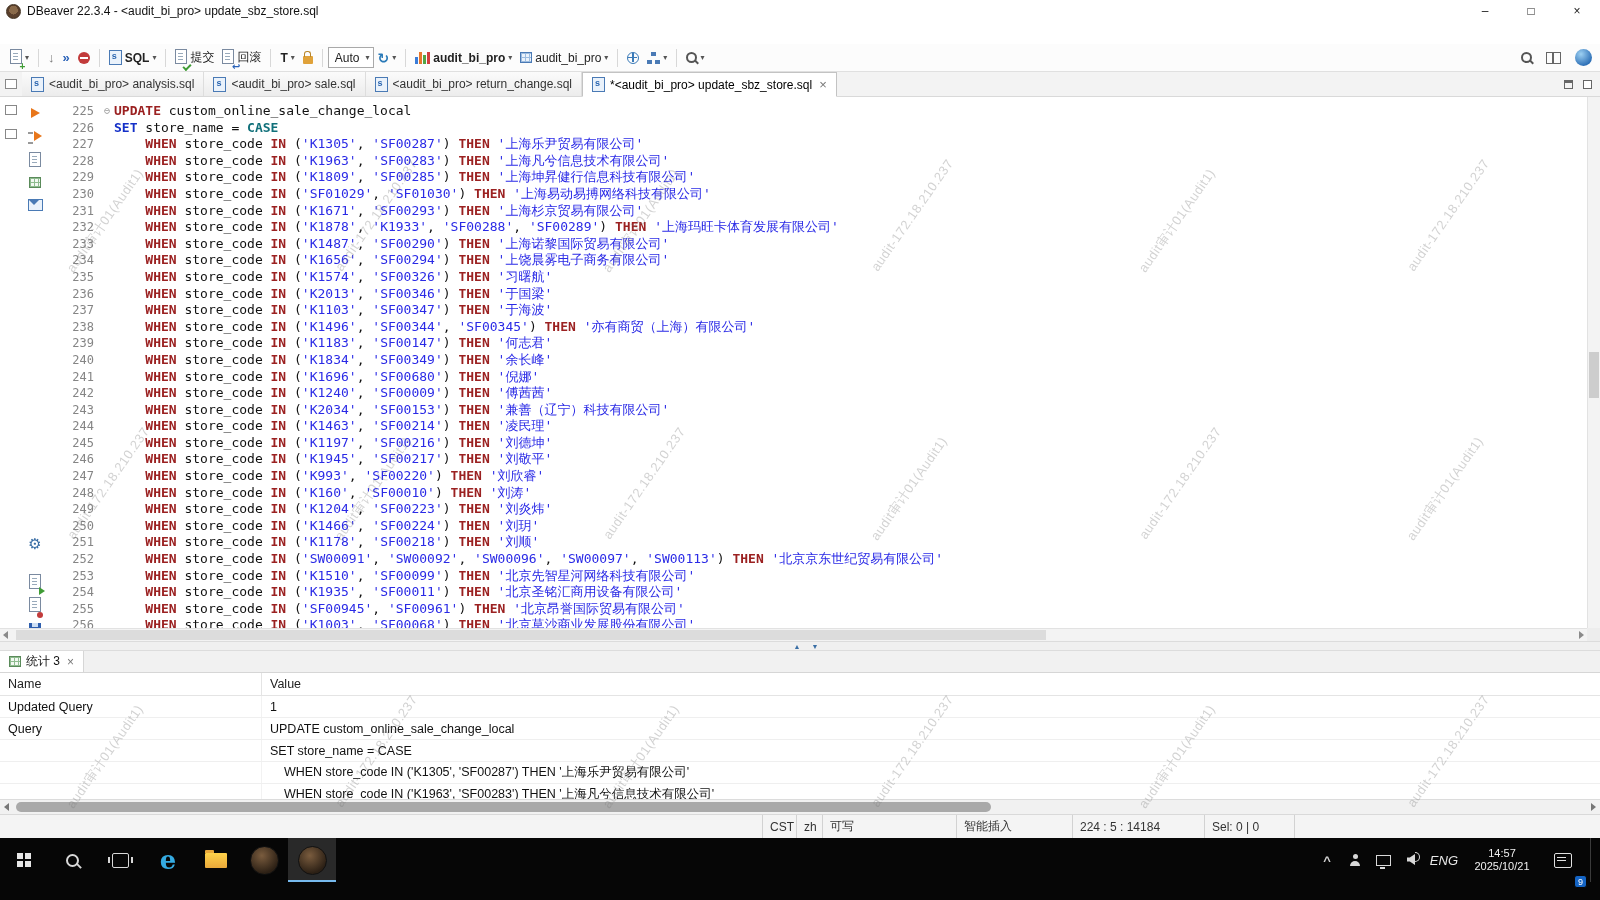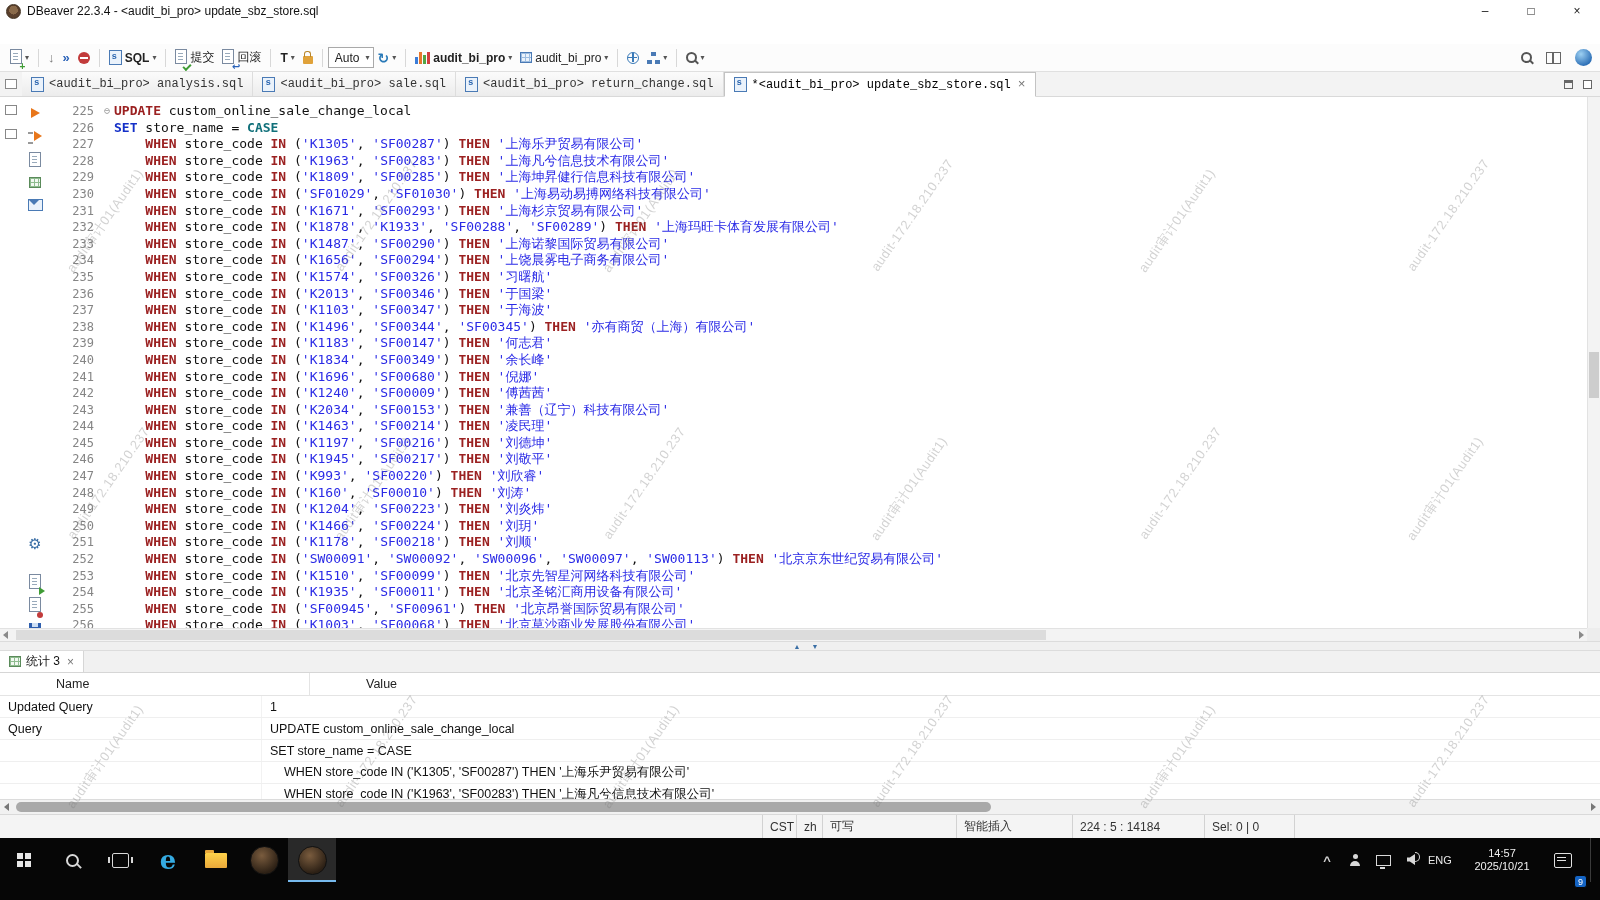--- a/index.html
+++ b/index.html
@@ -126,21 +126,21 @@
   .splitter{position:absolute;left:0;top:641px;width:100%;height:10px;background:#f0f0f0;border-top:1px solid #dcdcdc;border-bottom:1px solid #dcdcdc;box-sizing:border-box;}
   .spbtns{position:absolute;left:790px;top:0;display:flex;gap:4px;}
   .spb{width:14px;height:8px;display:flex;align-items:center;justify-content:center;font-size:7px;color:#3a6ea5;}
 
   
   .results{position:absolute;left:0;top:651px;width:1600px;height:148px;background:#fff;}
   .rtabbar{height:21px;background:#f1f1f1;border-bottom:1px solid #d6d6d6;display:flex;align-items:stretch;}
   .rtab{display:inline-flex;align-items:center;gap:5px;padding:0 9px;background:#fff;border-right:1px solid #d6d6d6;font-size:12px;color:#111;}
   .rclose{color:#777;font-size:12px;margin-left:2px;}
   .rheader{height:22px;display:flex;align-items:center;font-size:12.5px;color:#222;border-bottom:1px solid #e4e4e4;}
-  .hc{padding-left:8px;box-sizing:border-box;margin-left:48px;}
+  .hc{padding-left:8px;box-sizing:border-box;}
   .hc.name{width:262px;border-right:1px solid #e4e4e4;height:100%;display:flex;align-items:center;}
   .rrow{height:21px;display:flex;align-items:center;font-size:12.5px;color:#111;border-bottom:1px solid #efefef;}
   .rc{padding-left:8px;box-sizing:border-box;white-space:pre;overflow:hidden;}
   .rc.name{width:262px;border-right:1px solid #f2f2f2;height:100%;display:flex;align-items:center;}
   .rhscroll{position:absolute;left:0;top:799px;width:1600px;height:15px;background:#f1f1f1;border-top:1px solid #dcdcdc;box-sizing:border-box;}
   .rthumb{position:absolute;left:16px;top:2px;width:975px;height:10px;background:#a9a9a9;border-radius:5px;}
   .rharrow{position:absolute;top:3px;width:0;height:0;border-top:4px solid transparent;border-bottom:4px solid transparent;}
   .rharrow.left{left:4px;border-right:5px solid #777;}
   .rharrow.right{right:4px;border-left:5px solid #777;}
 
@@ -177,21 +177,21 @@
   .tray{display:flex;align-items:center;justify-content:center;width:22px;height:44px;}
   .caret-up::before{content:'^';color:#d0d0d0;font-size:13px;font-weight:bold;}
   .person{display:inline-block;width:12px;height:12px;position:relative;}
   .person::before{content:'';position:absolute;left:3.5px;top:0;width:5px;height:5px;border-radius:50%;background:#d8d8d8;}
   .person::after{content:'';position:absolute;left:1px;bottom:0;width:10px;height:5px;border-radius:5px 5px 0 0;background:#d8d8d8;}
   .moni{display:inline-block;width:13px;height:9px;border:1.5px solid #d8d8d8;position:relative;}
   .moni::after{content:'';position:absolute;left:3px;bottom:-4px;width:5px;height:2px;background:#d8d8d8;}
   .vol{display:inline-block;width:8px;height:11px;background:#d8d8d8;clip-path:polygon(0 32%,35% 32%,100% 0,100% 100%,35% 68%,0 68%);position:relative;}
   .vol-wrap{position:relative;}
   .vol-wrap::after{content:'';position:absolute;right:-5px;top:1px;width:4px;height:8px;border:1.5px solid #d8d8d8;border-left:none;border-radius:0 6px 6px 0;}
-  .lang{color:#e8e8e8;font-size:11px;width:30px;text-align:left;}
+  .lang{color:#e8e8e8;font-size:13px;width:30px;text-align:right;font-style:italic;}
   .clock{width:76px;text-align:center;color:#f0f0f0;font-size:11px;line-height:13px;}
   .notif{display:inline-block;width:16px;height:13px;border:1.5px solid #e0e0e0;border-radius:2px;position:relative;}
   .notif::before{content:'';position:absolute;left:2px;top:3px;width:9px;height:1.5px;background:#e0e0e0;box-shadow:0 3px 0 #e0e0e0;}
   .badge{position:absolute;right:-7px;bottom:-6px;min-width:13px;height:13px;border-radius:3px;background:#1464c4;color:#fff;
     font-size:9px;display:flex;align-items:center;justify-content:center;border:1.5px solid #060606;box-sizing:border-box;}
   .show-desktop{width:5px;height:44px;border-left:1px solid #3a3a3a;margin-left:4px;}
 </style>
 </head>
 <body>
 
@@ -295,21 +295,21 @@
         <button class="tbtn">
             <span class="sphere"></span>
           </button>
       </div>
     </div>
 
     <div class="tabstrip">
       <div class="tstrip-left">
           <span class="ic-restore"></span>
         </div>
-      <div id="tabs" style="display:flex;align-items:flex-end;font-family:Liberation Mono, monospace;">
+      <div id="tabs" style="display:flex;align-items:flex-end;">
           <div class="tab">
             <span class="pgico"></span>
             <span class="tlabel">&lt;audit_bi_pro&gt; analysis.sql</span>
           </div>
           <div class="tab">
             <span class="pgico"></span>
             <span class="tlabel">&lt;audit_bi_pro&gt; sale.sql</span>
           </div>
           <div class="tab">
             <span class="pgico"></span>

